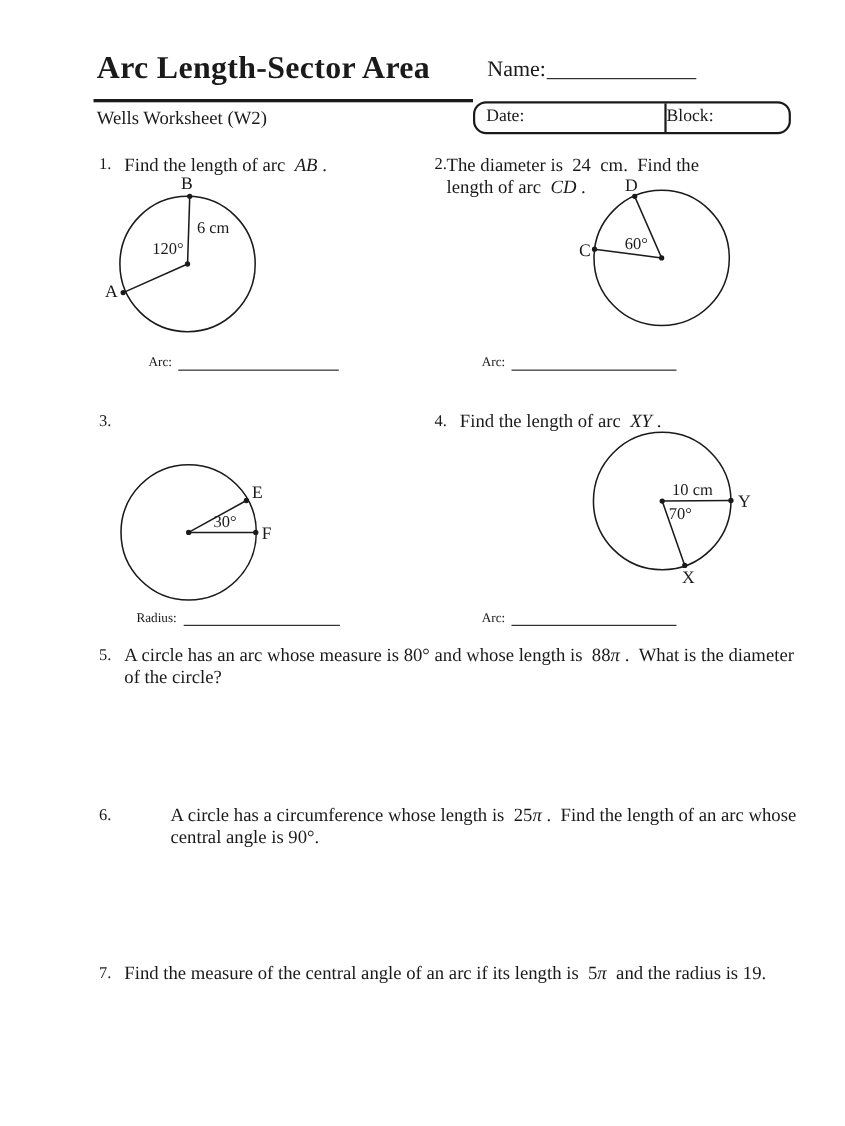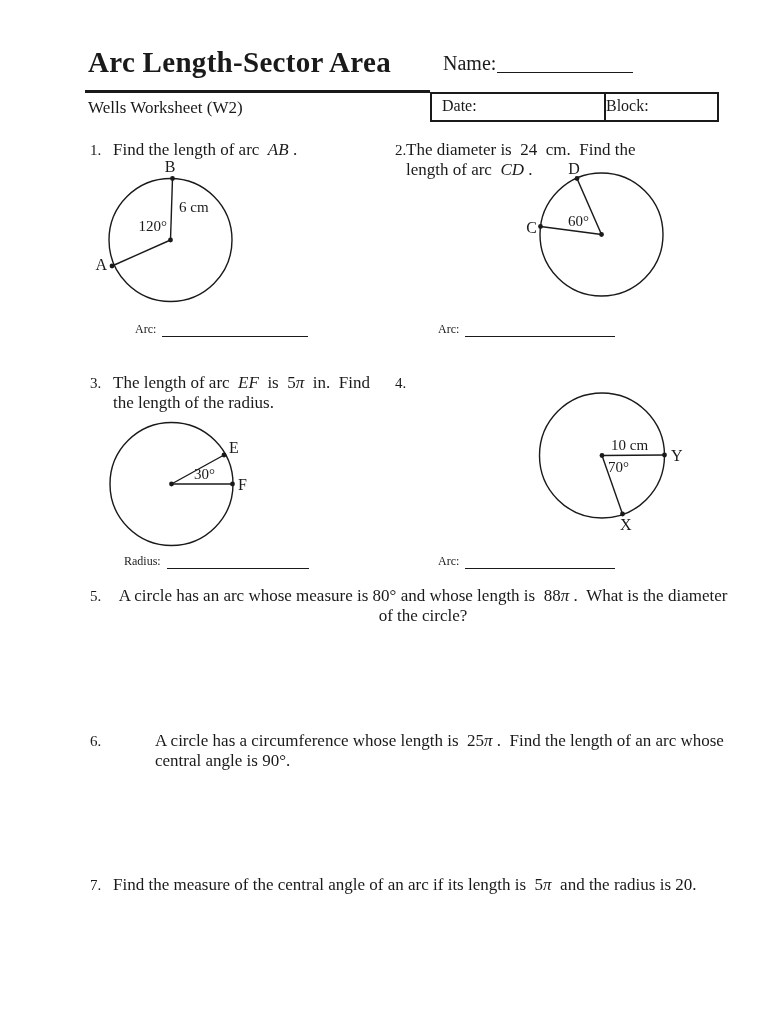--- a/index.html
+++ b/index.html
@@ -31,48 +31,47 @@
 </style>
 </head>
 <body>
 
 <div class="page">
 
   <div class="abs name" style="left:443px; top:52px;"><span>Name:</span><span class="nline"></span></div>
   <div class="abs title" style="left:88px; top:46px;">Arc Length-Sector Area</div>
   <div class="abs rule" style="left:85px; top:90px; width:345px; height:3px;"></div>
   <div class="abs subtitle" style="left:88px; top:98px;">Wells Worksheet (W2)</div>
-  <div class="abs dbtable" style="left:430px; top:92px; width:289px; height:30px;">
+  <div class="abs dbtable" style="left:430px; top:92px; width:289px; height:30px;border-radius:12px;">
     <div class="dbcell first"><span>Date:</span></div>
     <div class="dbcell second"><span>Block:</span></div>
   </div>
 
   <div class="abs pnum" style="left:90px;  top:140px;">1.</div>
   <div class="abs ptext" style="left:113px; top:140px; width:285px;"><span>Find the length of arc  </span><i>AB</i><span> .</span></div>
 
   <div class="abs pnum" style="left:395px; top:140px;">2.</div>
   <div class="abs ptext" style="left:406px; top:140px; width:290px;"><span>The diameter is  24  cm.  Find the
 length of arc  </span><i>CD</i><span> .</span></div>
 
   <div class="abs pnum" style="left:90px;  top:373px;">3.</div>
-  <div class="abs ptext" style="left:113px; top:373px; width:290px;"><span>The length of arc  </span><i>EF</i><span>  is  5</span><i>π</i><span>  in.  Find
-the length of the radius.</span></div>
 
   <div class="abs pnum" style="left:395px; top:373px;">4.</div>
+  <div class="abs ptext" style="left:418px; top:373px; width:290px;"><span>Find the length of arc  </span><i>XY</i><span> .</span></div>
 
   <div class="abs pnum" style="left:90px;  top:586px;">5.</div>
-  <div class="abs ptext" style="left:113px; top:586px; width:620px;text-align:center;"><span>A circle has an arc whose measure is 80° and whose length is  88</span><i>π</i><span> .  What is the diameter
+  <div class="abs ptext" style="left:113px; top:586px; width:620px;"><span>A circle has an arc whose measure is 80° and whose length is  88</span><i>π</i><span> .  What is the diameter
 of the circle?</span></div>
 
   <div class="abs pnum" style="left:90px;  top:731px;">6.</div>
   <div class="abs ptext" style="left:113px; top:731px; width:620px;margin-left:42px;"><span>A circle has a circumference whose length is  25</span><i>π</i><span> .  Find the length of an arc whose
 central angle is 90°.</span></div>
 
   <div class="abs pnum" style="left:90px;  top:875px;">7.</div>
-  <div class="abs ptext" style="left:113px; top:875px; width:640px;"><span>Find the measure of the central angle of an arc if its length is  5</span><i>π</i><span>  and the radius is 20.</span></div>
+  <div class="abs ptext" style="left:113px; top:875px; width:640px;"><span>Find the measure of the central angle of an arc if its length is  5</span><i>π</i><span>  and the radius is 19.</span></div>
 
   <div class="abs ans" style="left:135px; top:322px;"><span>Arc:</span><span class="aline" style="width:146px;"></span></div>
   <div class="abs ans" style="left:438px; top:322px;"><span>Arc:</span><span class="aline" style="width:150px;"></span></div>
   <div class="abs ans" style="left:124px; top:554px;"><span>Radius:</span><span class="aline" style="width:142px;"></span></div>
   <div class="abs ans" style="left:438px; top:554px;"><span>Arc:</span><span class="aline" style="width:150px;"></span></div>
 
   <svg class="abs" style="left:0; top:0;" width="768" height="1024" viewBox="0 0 768 1024">
 
     <g>
       <circle class="c" cx="170.5" cy="240" r="61.5"></circle>

